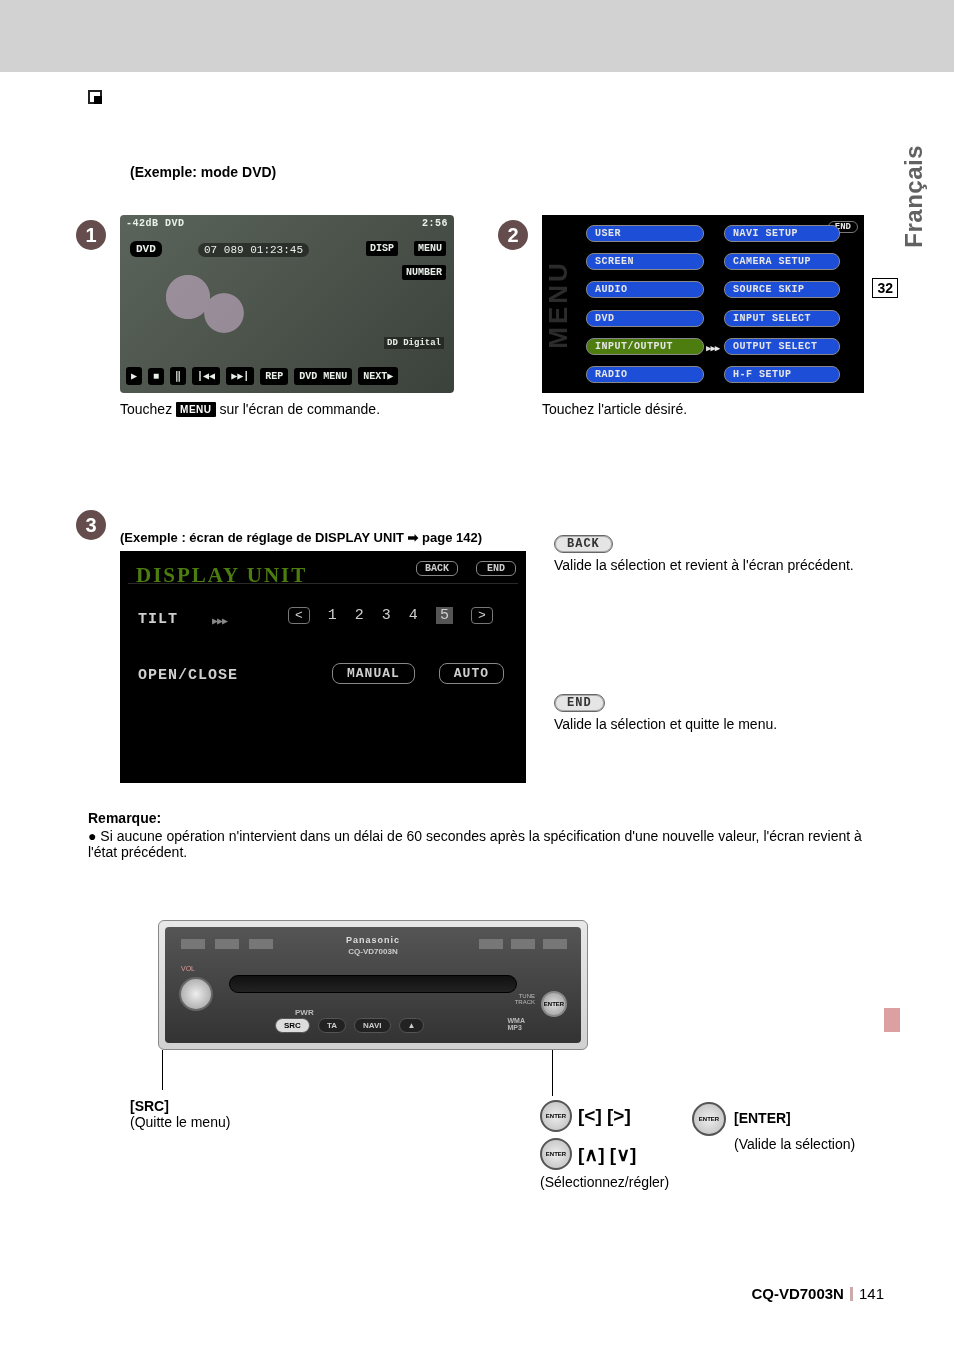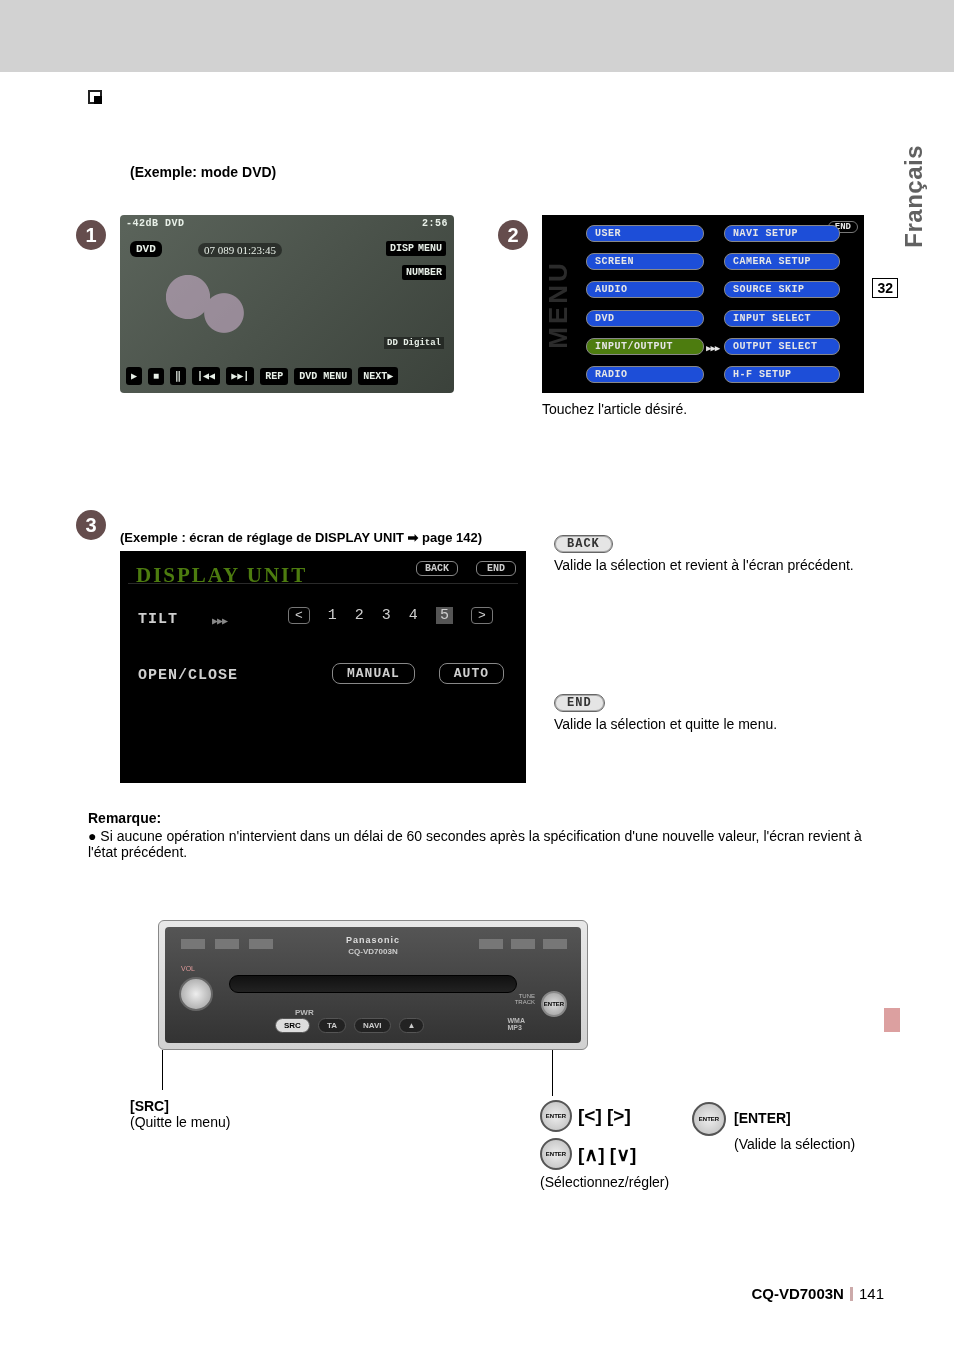--- a/index.html
+++ b/index.html
@@ -24,23 +24,23 @@
 
   .screen-wrap { position: absolute; }
   .cap { font-size: 14px; margin-top: 8px; }
   .cap .menubtn-inline { display:inline-block; background:#000; color:#fff; font-size:10px; font-weight:700; padding:2px 4px; border-radius:1px; vertical-align:1px; letter-spacing:0.5px;}
 
   
   .scr1 { top: 215px; left: 120px; width: 334px; }
   .scr1-img { width: 334px; height: 178px; background: linear-gradient(135deg,#5b645b,#3b423b); border-radius: 4px; position: relative; overflow: hidden; color: #e8f0e8; font-family: "Courier New", monospace; font-size: 10px; }
   .topbar { position:absolute; top:3px; left:6px; right:6px; display:flex; justify-content:space-between; font-weight:700; letter-spacing:0.5px; }
   .dvd-pill { position:absolute; top:26px; left:10px; background:#000; padding:2px 6px; border-radius:6px; font-weight:700; font-size:11px; }
-  .counter { position:absolute; top:28px; left:78px; background:rgba(0,0,0,.45); padding:1px 6px; border-radius:8px; font-size:11px; display:flex; gap:6px; align-items:center;font-family:Liberation Serif, serif;}
+  .counter { position:absolute; top:28px; left:78px; background:rgba(0,0,0,.45); padding:1px 6px; border-radius:8px; font-size:11px; display:flex; gap:6px; align-items:center;}
   .sidebtn { position:absolute; right:8px; background:#000; padding:2px 4px; font-weight:700; font-size:10px; border-radius:2px; }
-  .sb1{top:26px; right:36px;} .sb2{top:26px;} .sb3{top:50px;}
+  .sb1{top:26px; right:56px;} .sb2{top:26px;} .sb3{top:50px;}
   .dd { position:absolute; right:10px; bottom:44px; font-size:9px; font-weight:700; background:rgba(0,0,0,.4); padding:1px 3px;}
   .bbar{ position:absolute; bottom:8px; left:6px; right:6px; display:flex; gap:6px; align-items:center;}
   .pb{ background:#000; padding:3px 5px; border-radius:3px; font-size:10px; font-weight:700;}
   .flower{ position:absolute; top:50px; left:20px; width:120px; height:80px; background: radial-gradient(circle at 40% 40%, #d6b8d6 0 25%, transparent 26%), radial-gradient(circle at 70% 60%, #d6b8d6 0 20%, transparent 21%); opacity:.55;}
 
   
   .scr2 { top: 215px; left: 542px; width: 322px; }
   .scr2-img { width: 322px; height: 178px; background: #000; position: relative; color:#e6e6e6; font-family:"Courier New",monospace; font-size:11px; }
   .menu-word { position:absolute; left:2px; top:8px; bottom:8px; width:28px; display:flex; align-items:center; justify-content:center; }
   .menu-word span{ transform: rotate(-90deg); font-size:26px; font-weight:800; color:#2b2b2b; letter-spacing:3px; font-family:Arial,sans-serif; }
@@ -154,20 +154,23 @@
       <span class="pb">▶</span>
       <span class="pb">■</span>
       <span class="pb">‖</span>
       <span class="pb">|◀◀</span>
       <span class="pb">▶▶|</span>
       <span class="pb">REP</span>
       <span class="pb">DVD MENU</span>
       <span class="pb">NEXT▶</span>
     </div>
   </div>
+  <div class="cap">
+    <span>Touchez </span><span class="menubtn-inline">MENU</span><span> sur l'écran de commande.</span>
+  </div>
 </div>
 
 <div class="screen-wrap scr2">
   <div class="scr2-img">
     <div class="end-top">END</div>
     <div class="menu-word">
         <span>MENU</span>
       </div>
     <div class="mcol mc1">
       <div class="mpill">USER</div>

